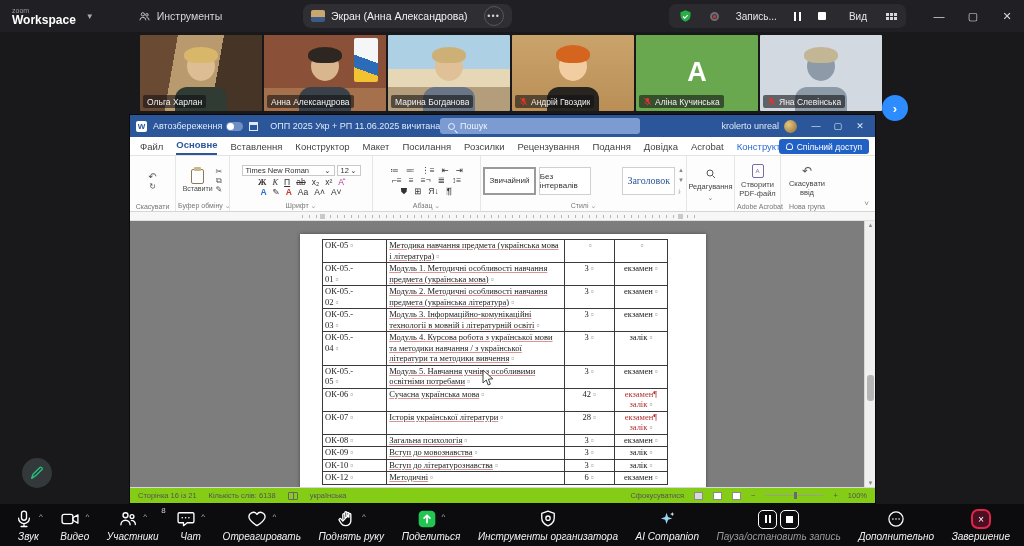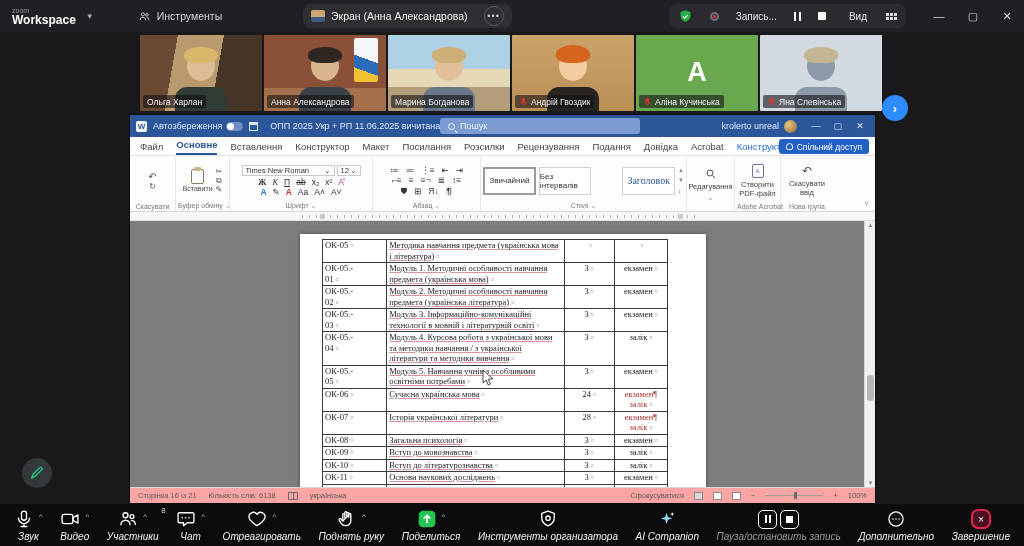--- a/index.html
+++ b/index.html
@@ -156,21 +156,21 @@
   .c-desc { width:177px; text-decoration:underline; text-decoration-color:rgba(190,60,60,.55); }
   .c-cred { width:50px; text-align:center; vertical-align:middle; }
   .c-ass { width:53px; text-align:center; vertical-align:middle; }
   tr.changed .c-ass { color:#b03030; }
   .vsb { position:absolute; right:0; top:0; bottom:0; width:11px; background:#f0f0f0; border-left:1px solid #d8d8d8; }
   .vsb .up,.vsb .dn { position:absolute; left:0; width:11px; text-align:center; font-size:6px; color:#888; }
   .vsb .up { top:1px; } .vsb .dn { bottom:1px; }
   .vsb .thumb { position:absolute; left:2px; width:7px; height:26px; top:58%; background:#b5b5b5; border-radius:3px; }
   .cursor { position:absolute; left:352px; top:148px; }
 
-  .wstatus { height:16px; background:#fca5a5; border-top:1px solid #d8d8d8; display:flex; align-items:center;
+  .wstatus { height:16px; background:#84cc16; border-top:1px solid #d8d8d8; display:flex; align-items:center;
     font-size:7.5px; color:#555; padding:0 8px; gap:12px; flex:0 0 auto; }
   .ws-right { margin-left:auto; display:flex; align-items:center; gap:10px; }
   .vm { width:9px; height:8px; border:1px solid #8a8a8a; background:#fff; }
   .vm.sel { background:#d9d9d9; }
   .zoom-slider { width:58px; height:1px; background:#9a9a9a; position:relative; }
   .zoom-slider::after { content:""; position:absolute; left:50%; top:-3px; width:3px; height:7px; background:#6a6a6a; }
   .spellbook { width:10px; height:8px; border:1px solid #666; border-radius:1px; position:relative; }
   .spellbook::after { content:""; position:absolute; left:4px; top:0; bottom:0; width:1px; background:#666; }
 
   
@@ -553,21 +553,21 @@
               <tr>
         <td class="c-code">ОК-05.-
 05</td>
         <td class="c-desc">Модуль 5. Навчання учнів з особливими освітніми потребами</td>
         <td class="c-cred">3</td>
         <td class="c-ass">екзамен</td>
       </tr>
               <tr class="changed">
         <td class="c-code">ОК-06</td>
         <td class="c-desc">Сучасна українська мова</td>
-        <td class="c-cred">24</td>
+        <td class="c-cred">42</td>
         <td class="c-ass">екзамен¶
 залік</td>
       </tr>
               <tr class="changed">
         <td class="c-code">ОК-07</td>
         <td class="c-desc">Історія української літератури</td>
         <td class="c-cred">28</td>
         <td class="c-ass">екзамен¶
 залік</td>
       </tr>
@@ -581,26 +581,20 @@
         <td class="c-code">ОК-09</td>
         <td class="c-desc">Вступ до мовознавства</td>
         <td class="c-cred">3</td>
         <td class="c-ass">залік</td>
       </tr>
               <tr>
         <td class="c-code">ОК-10</td>
         <td class="c-desc">Вступ до літературознавства</td>
         <td class="c-cred">3</td>
         <td class="c-ass">залік</td>
-      </tr>
-              <tr>
-        <td class="c-code">ОК-11</td>
-        <td class="c-desc">Основи наукових досліджень</td>
-        <td class="c-cred">3</td>
-        <td class="c-ass">екзамен</td>
       </tr>
               <tr>
         <td class="c-code">ОК-12</td>
         <td class="c-desc">Методичні</td>
         <td class="c-cred">6</td>
         <td class="c-ass">екзамен</td>
       </tr>
             </tbody>
         </table>
       </div>

